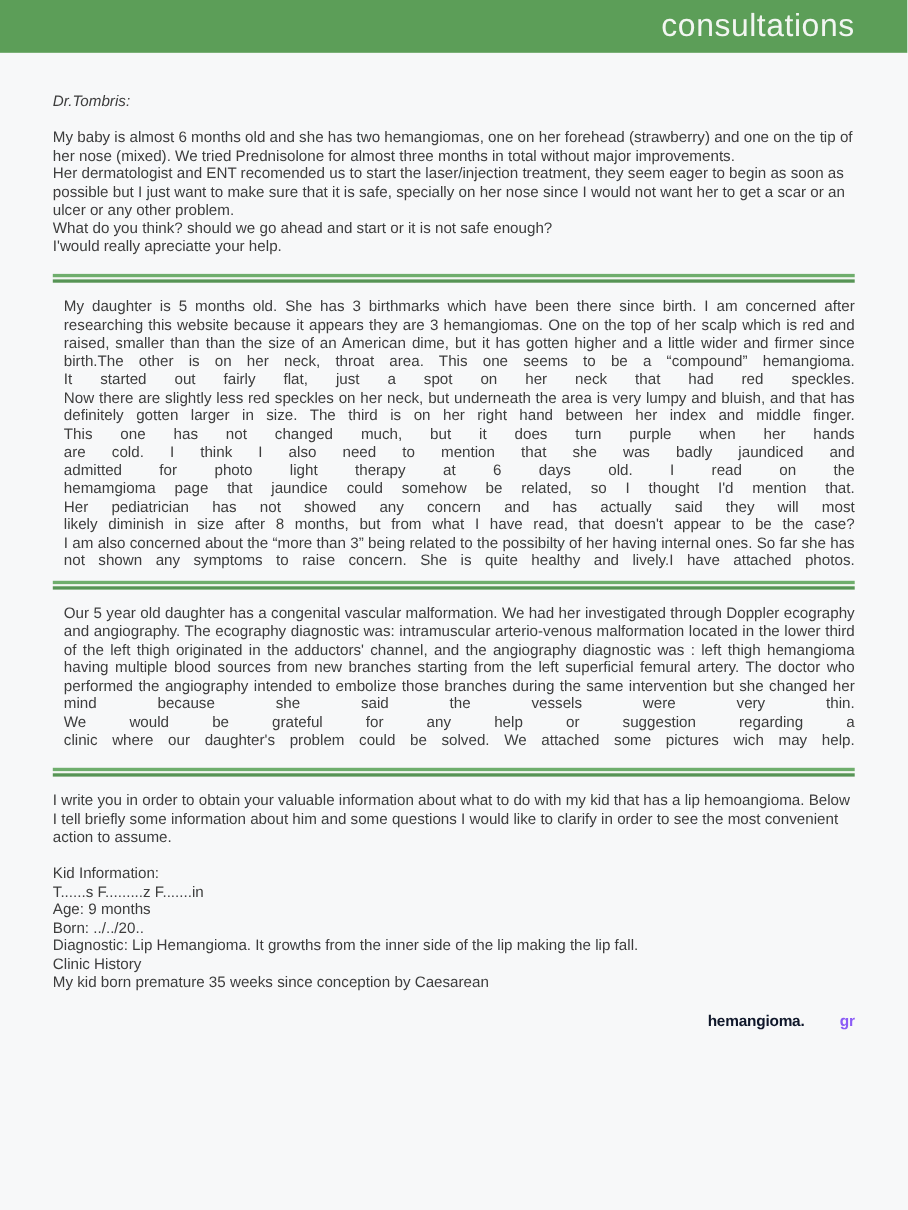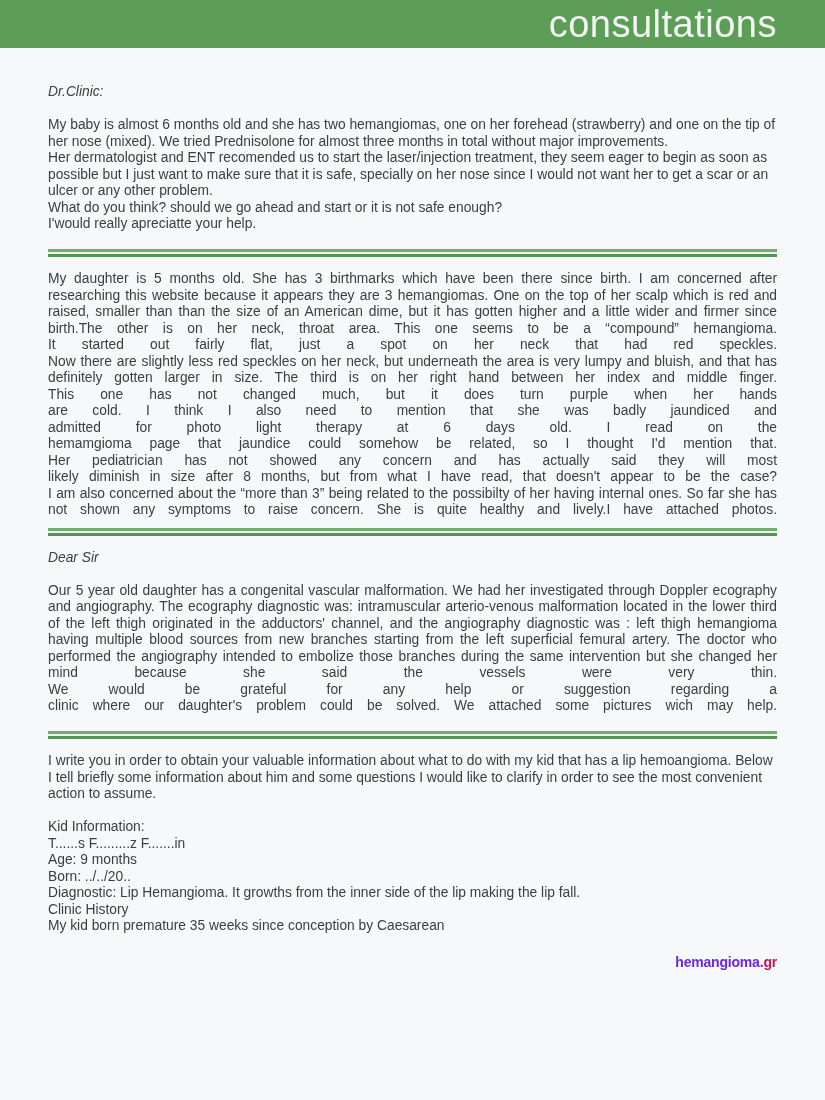--- a/index.html
+++ b/index.html
@@ -15,74 +15,75 @@
     height: 48px;
     background: #5c9e58;
     display: flex;
     align-items: center;
     justify-content: flex-end;
     padding-right: 48px;
     box-sizing: border-box;
   }
   .header-title {
     color: #f2f6f1;
-    font-size: 38px;
+    font-size: 29px;
     font-weight: 300;
     letter-spacing: 0.5px;
     line-height: 1;
   }
   .content {
     padding: 36px 48px 0 48px;
     width: 729px;
     box-sizing: content-box;
   }
   p { margin: 0; }
   .txt {
     font-size: 13.8px;
     line-height: 16.5px;
     white-space: pre-line;
   }
   .salutation, .signature { font-style: italic; }
   .mb { margin-bottom: 16.5px; }
   .jall {
     text-align: justify;
     text-align-last: justify;
+    margin-left: 10px;
   }
   .separator {
     height: 2px;
     background: #f3f6f2;
     border-top: 3px solid #6fae6d;
     border-bottom: 3px solid #569455;
     margin: 9px 0 14px 0;
   }
   .footer {
     margin-top: 18px;
     text-align: right;
     padding-right: 0;
   }
   .logo {
     font-size: 14px;
     font-weight: bold;
     letter-spacing: -0.2px;
     cursor: pointer;
   }
-  .logo-dark { color: #6d28d9; }
-  .logo-green { color: #be185d; }
+  .logo-dark { color: #0f172a; }
+  .logo-green { color: #8b5cf6; margin-left: 32px; }
 </style>
 </head>
 <body>
 
 <div class="header">
   <span class="header-title">consultations</span>
 </div>
 
 <div class="content">
 
   <section>
-    <p class="txt salutation mb">Dr.Clinic:</p>
+    <p class="txt salutation mb">Dr.Tombris:</p>
     <p class="txt mb">My baby is almost 6 months old and she has two hemangiomas, one on her forehead (strawberry) and one on the tip of her nose (mixed). We tried Prednisolone for almost three months in total without major improvements.
 Her dermatologist and ENT recomended us to start the laser/injection treatment, they seem eager to begin as soon as possible but I just want to make sure that it is safe, specially on her nose since I would not want her to get a scar or an ulcer or any other problem.
 What do you think? should we go ahead and start or it is not safe enough?
 I'would really apreciatte your help.</p>
   </section>
 
   <div class="separator"></div>
 
   <section>
     <p class="txt jall">My daughter is 5 months old. She has 3 birthmarks which have been there since birth. I am concerned after researching this website because it appears they are 3 hemangiomas. One on the top of her scalp which is red and raised, smaller than than the size of an American dime, but it has gotten higher and a little wider and firmer since birth.The other is on her neck, throat area. This one seems to be a “compound” hemangioma.
@@ -93,21 +94,20 @@
 admitted for photo light therapy at 6 days old. I read on the
 hemamgioma page that jaundice could somehow be related, so I thought I'd mention that.
 Her pediatrician has not showed any concern and has actually said they will most
 likely diminish in size after 8 months, but from what I have read, that doesn't appear to be the case?
 I am also concerned about the “more than 3” being related to the possibilty of her having internal ones. So far she has not shown any symptoms to raise concern. She is quite healthy and lively.I have attached photos.</p>
   </section>
 
   <div class="separator"></div>
 
   <section>
-    <p class="txt salutation mb">Dear Sir</p>
     <p class="txt jall mb">Our 5 year old daughter has a congenital vascular malformation. We had her investigated through Doppler ecography and angiography. The ecography diagnostic was: intramuscular arterio-venous malformation located in the lower third of the left thigh originated in the adductors' channel, and the angiography diagnostic was : left thigh hemangioma having multiple blood sources from new branches starting from the left superficial femural artery. The doctor who performed the angiography intended to embolize those branches during the same intervention but she changed her mind because she said the vessels were very thin.
 We would be grateful for any help or suggestion regarding a
 clinic where our daughter's problem could be solved. We attached some pictures wich may help.</p>
   </section>
 
   <div class="separator"></div>
 
   <section>
     <p class="txt">I write you in order to obtain your valuable information about what to do with my kid that has a lip hemoangioma. Below I tell briefly some information about him and some questions I would like to clarify in order to see the most convenient action to assume.
 

